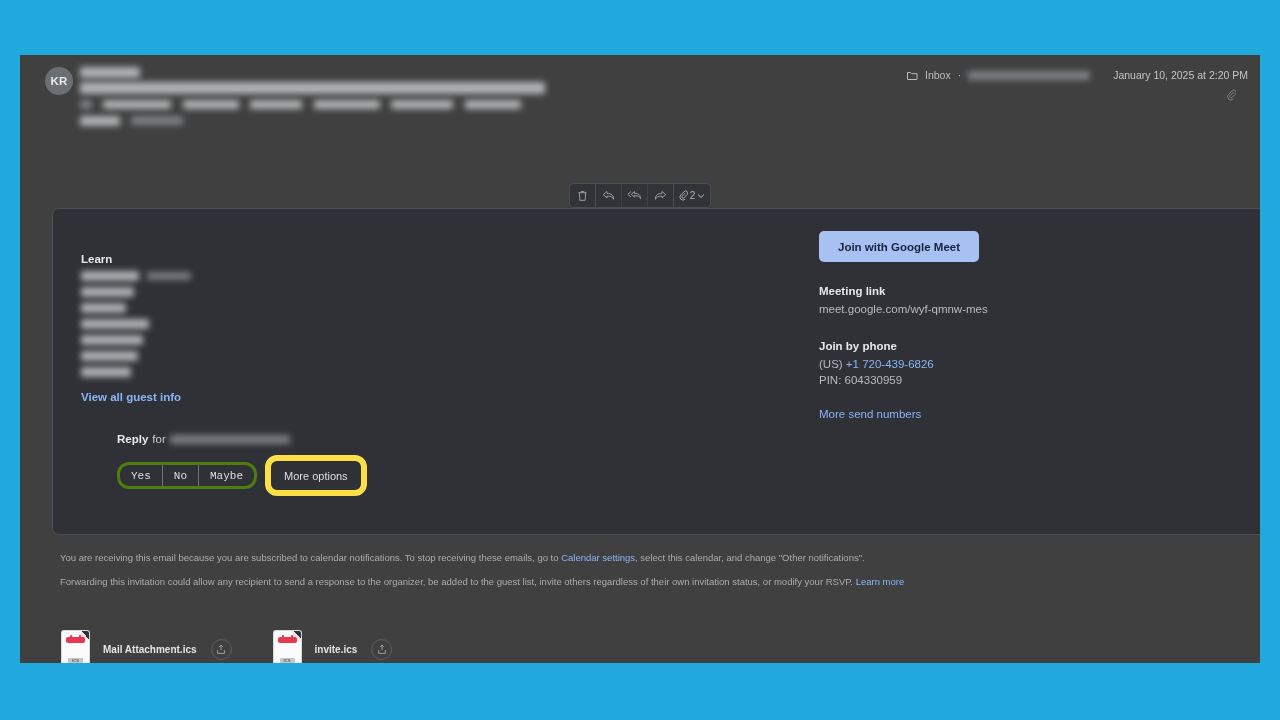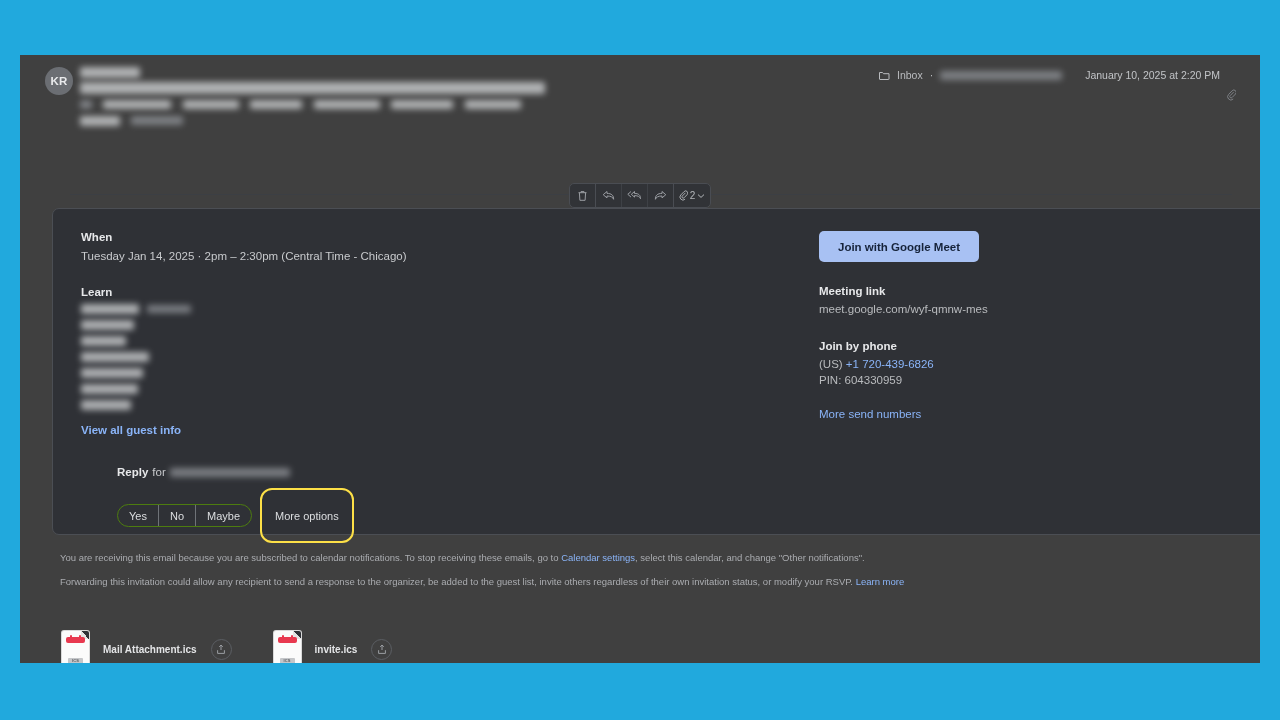--- a/index.html
+++ b/index.html
@@ -76,21 +76,21 @@
 
   .hdr-line { margin-bottom: 3px; line-height: 13px; height: 13px; }
   .hdr-sender { height: 11px; }
   .hdr-subject { height: 12px; margin-top: 4px; }
   .hdr-recips { height: 10px; margin-top: 5px; }
   .hdr-replyto { height: 10px; margin-top: 6px; }
   .chip { margin-right: 7px; }
 
   .hdr-right {
     position: absolute;
-    right: 40px;
+    right: 12px;
     top: 14px;
     display: flex;
     align-items: center;
     gap: 7px;
     font-size: 10.5px;
     color: #b9bbbe;
     white-space: nowrap;
   }
   .mailbox-icon { display: inline-flex; align-items: center; color: #b9bbbe; }
   .hdr-date { color: #c2c4c7; font-size: 10.5px; margin-left: 16px; }
@@ -183,45 +183,46 @@
     display: flex;
     align-items: center;
     gap: 4px;
     margin-bottom: 10px;
   }
   .reply-line b { color: #e7e8ea; }
 
   .rsvp-row { display: flex; align-items: center; gap: 8px; }
   .segmented {
     display: flex;
-    border: 1px solid #4d7c0f;
+    border: 3px solid #4d7c0f;
     border-radius: 12px;
     overflow: hidden;
     height: 21px;
+    font-family: Liberation Mono, monospace;
   }
   .seg-btn {
     display: flex;
     align-items: center;
     justify-content: center;
     padding: 0 11px;
     font-size: 11px;
     color: #dcdee0;
     border-right: 1px solid #6f7378;
     background: transparent;
   }
   .seg-btn:last-child { border-right: none; }
   .pill-btn {
     display: flex;
     align-items: center;
     justify-content: center;
     height: 21px;
-    padding: 15px 13px;
+    padding: 4px 13px;
     font-size: 11px;
     color: #dcdee0;
-    border: 2px solid #fde047;
+    border: 6px solid #fde047;
     border-radius: 12px;
     background: transparent;
   }
 
   
   .meet-btn {
     display: flex;
     align-items: center;
     justify-content: center;
     width: 160px;
@@ -421,24 +422,20 @@
         <svg width="8" height="6" viewBox="0 0 8 6">
             <path d="M1 1.6 4 4.4 7 1.6" fill="none" stroke="currentColor" stroke-width="1"></path>
           </svg>
       </div>
     </div>
 
     <div class="invite-card">
 
       <div class="card-left">
 
-        <div>
-          <div class="sec-label">When</div>
-          <div class="sec-value">Tuesday Jan 14, 2025  ·  2pm – 2:30pm (Central Time - Chicago)</div>
-        </div>
 
         <div class="guests-block">
           <div class="sec-label">Learn</div>
 
           <div class="guest-row">
             <span class="redact" style="width:58px;height:10px;">Kate Ryan</span>
             <span class="redact dim" style="width:44px;height:8px;">organizer</span>
           </div>
           <div class="guest-row">
             <span class="redact" style="width:53px;height:10px;">Patricia Smith</span>

